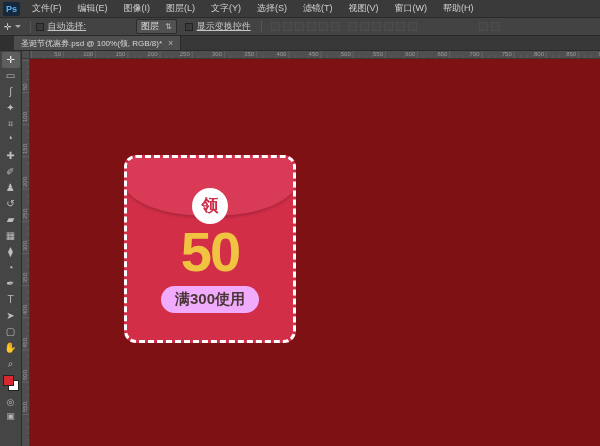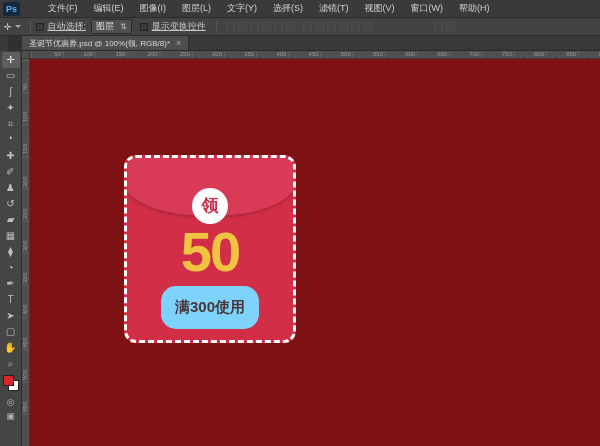--- a/index.html
+++ b/index.html
@@ -2,47 +2,47 @@
 <html><head>
 <meta charset="utf-8">
 <style>
   * { margin:0; padding:0; box-sizing:border-box; }
   html,body { width:600px; height:446px; overflow:hidden; background:#333;
               font-family:"Liberation Sans","DejaVu Sans",sans-serif; }
   .app { width:600px; height:446px; display:flex; flex-direction:column; background:#3a3a3a; }
 
   
   .menubar { height:18px; background:#3a3a3a; border-bottom:1px solid #2a2a2a;
-             display:flex; align-items:center; gap:16px; flex:0 0 18px; }
+             display:flex; align-items:center; gap:0; flex:0 0 18px; }
   .ps-logo { width:17px; height:14px; margin:0 4px 0 3px; background:#16283c; color:#58b0f6;
              font-size:9px; font-weight:bold; display:flex; align-items:center; justify-content:center;
              border-radius:2px; }
   .menu-items { display:flex; }
   .menu-items .menu-item { color:#cfcfcf; font-size:9px; padding:20px 8px; cursor:default; white-space:nowrap; }
 
   
   .optionsbar { height:18px; background:#434343; border-bottom:1px solid #2a2a2a;
                 display:flex; align-items:center; flex:0 0 18px; font-size:9px; color:#c6c6c6; }
   .tool-preset { display:flex; align-items:center; gap:2px; padding:0 4px; }
   .tool-preset .glyph { color:#d0d0d0; font-size:9px; }
   .caret { width:0; height:0; border-left:3px solid transparent; border-right:3px solid transparent;
            border-top:3px solid #aaa; margin-left:1px; }
   .vsep { width:1px; height:12px; background:#2e2e2e; margin:0 5px; border-right:1px solid #555; }
   .checkbox { width:8px; height:8px; border:1px solid #222; background:#3b3b3b; margin-right:4px; flex:0 0 8px; }
   .opt-label { margin-right:5px; white-space:nowrap;text-decoration:underline; }
   .dropdown { background:#515151; border:1px solid #2c2c2c; border-radius:2px; height:15px;
-              display:flex; align-items:center; padding:0 4px; gap:6px; margin-right:8px; color:#ddd; }
+              display:flex; align-items:center; padding:0 4px; gap:6px; margin-right:8px; color:#ddd;margin-left:45px; }
   .dropdown .stepper { font-size:8px; color:#bbb; }
   .icon-group { display:flex; gap:3px; margin:0 4px; }
   .mini-ic { width:9px; height:9px; border:1px solid #565656; background:#484848; opacity:.55; display:inline-block; }
   .spacer-to-right { margin-left:58px; }
 
   
   .tabbar { height:15px; background:#383838; border-bottom:1px solid #2b2b2b; display:flex;
-            align-items:stretch; flex:0 0 15px;margin-left:8px; }
+            align-items:stretch; flex:0 0 15px; }
   .tabbar .lead { width:14px; background:#303030; }
   .doc-tab { background:#4e4e4e; color:#d8d8d8; font-size:8px; display:flex; align-items:center;
              gap:6px; padding:0 7px; border-right:1px solid #2b2b2b; white-space:nowrap; }
   .doc-tab .close { color:#b0b0b0; font-size:9px; }
 
   
   .workspace { flex:1; display:flex; min-height:0; }
   .toolbox { width:22px; background:#454545; border-right:1px solid #2c2c2c;
              display:flex; flex-direction:column; align-items:center; padding-top:1px; }
   .toolbox .tool { width:18px; height:16px; color:#bdbdbd; font-size:10px; line-height:16px;
@@ -80,21 +80,21 @@
   .coupon { position:absolute; left:94px; top:96px; width:172px; height:188px;
             border:3px dashed #fff; border-radius:12px; overflow:hidden; }
   .flap { position:absolute; left:-4px; right:-4px; top:-4px; height:62px;
           border-radius:0 0 48% 48% / 0 0 36px 36px; box-shadow:0 2px 3px rgba(0,0,0,.18); }
   .claim-circle { position:absolute; left:50%; top:30px; width:36px; height:36px; margin-left:-18px;
                   background:#fff; border-radius:50%; text-align:center; line-height:36px;
                   font-size:17px; font-weight:bold; z-index:2; }
   .amount { position:absolute; left:0; right:0; top:66px; text-align:center;
             font-size:56px; font-weight:800; letter-spacing:-2px; line-height:1; z-index:2; }
   .condition-pill { position:absolute; left:50%; top:128px; transform:translateX(-50%);
-                    background:#7dd3fc; border-radius:15px; padding:12px 14px; font-size:15px;
+                    background:#f0abfc; border-radius:15px; padding:4px 14px; font-size:15px;
                     font-weight:bold; white-space:nowrap; z-index:2; }
 </style>
 </head>
 <body>
 
 <div class="app">
 
   <div class="menubar">
     <div class="ps-logo">Ps</div>
     <div class="menu-items">

